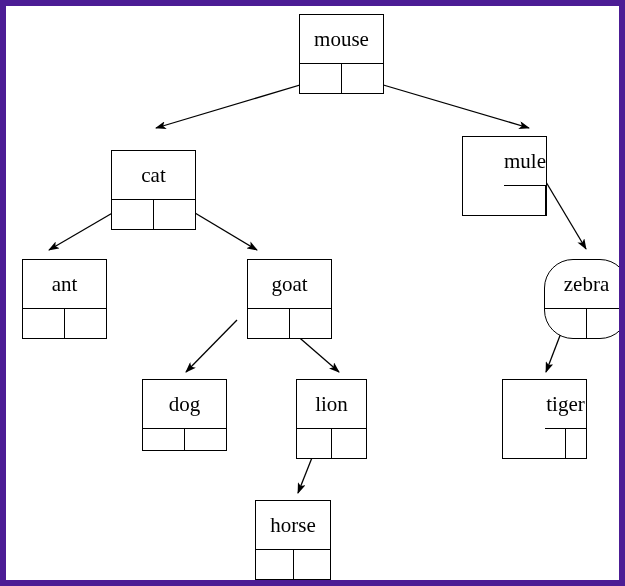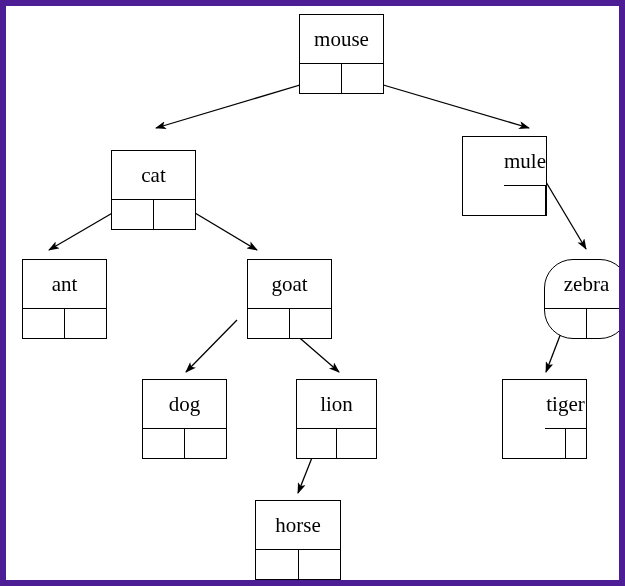--- a/index.html
+++ b/index.html
@@ -119,42 +119,42 @@
           <div class="ptr-cell right"></div>
         </div>
       </div>
       <div class="tree-node" style="left: 538px; top: 253px; width: 85px; height: 80px; border-radius: 29px;">
         <div class="node-label" style="height: 48px;">zebra</div>
         <div class="node-pointers">
           <div class="ptr-cell left"></div>
           <div class="ptr-cell right"></div>
         </div>
       </div>
-      <div class="tree-node" style="left: 136px; top: 373px; width: 85px; height: 80px;">
+      <div class="tree-node" style="left: 136px; top: 373px; width: 85px; height: 72px;">
         <div class="node-label" style="height: 48px;">dog</div>
         <div class="node-pointers">
           <div class="ptr-cell left"></div>
           <div class="ptr-cell right"></div>
         </div>
       </div>
-      <div class="tree-node" style="left: 290px; top: 373px; width: 81px; height: 80px;">
+      <div class="tree-node" style="left: 290px; top: 373px; width: 71px; height: 80px;">
         <div class="node-label" style="height: 48px;">lion</div>
         <div class="node-pointers">
           <div class="ptr-cell left"></div>
           <div class="ptr-cell right"></div>
         </div>
       </div>
       <div class="tree-node" style="left: 496px; top: 373px; width: 85px; height: 80px; padding-left: 42px;">
         <div class="node-label" style="height: 48px;">tiger</div>
         <div class="node-pointers">
           <div class="ptr-cell left"></div>
           <div class="ptr-cell right"></div>
         </div>
       </div>
-      <div class="tree-node" style="left: 249px; top: 494px; width: 86px; height: 80px;">
+      <div class="tree-node" style="left: 249px; top: 494px; width: 76px; height: 80px;">
         <div class="node-label" style="height: 48px;">horse</div>
         <div class="node-pointers">
           <div class="ptr-cell left"></div>
           <div class="ptr-cell right"></div>
         </div>
       </div>
     </div>
 
 </div>
 

